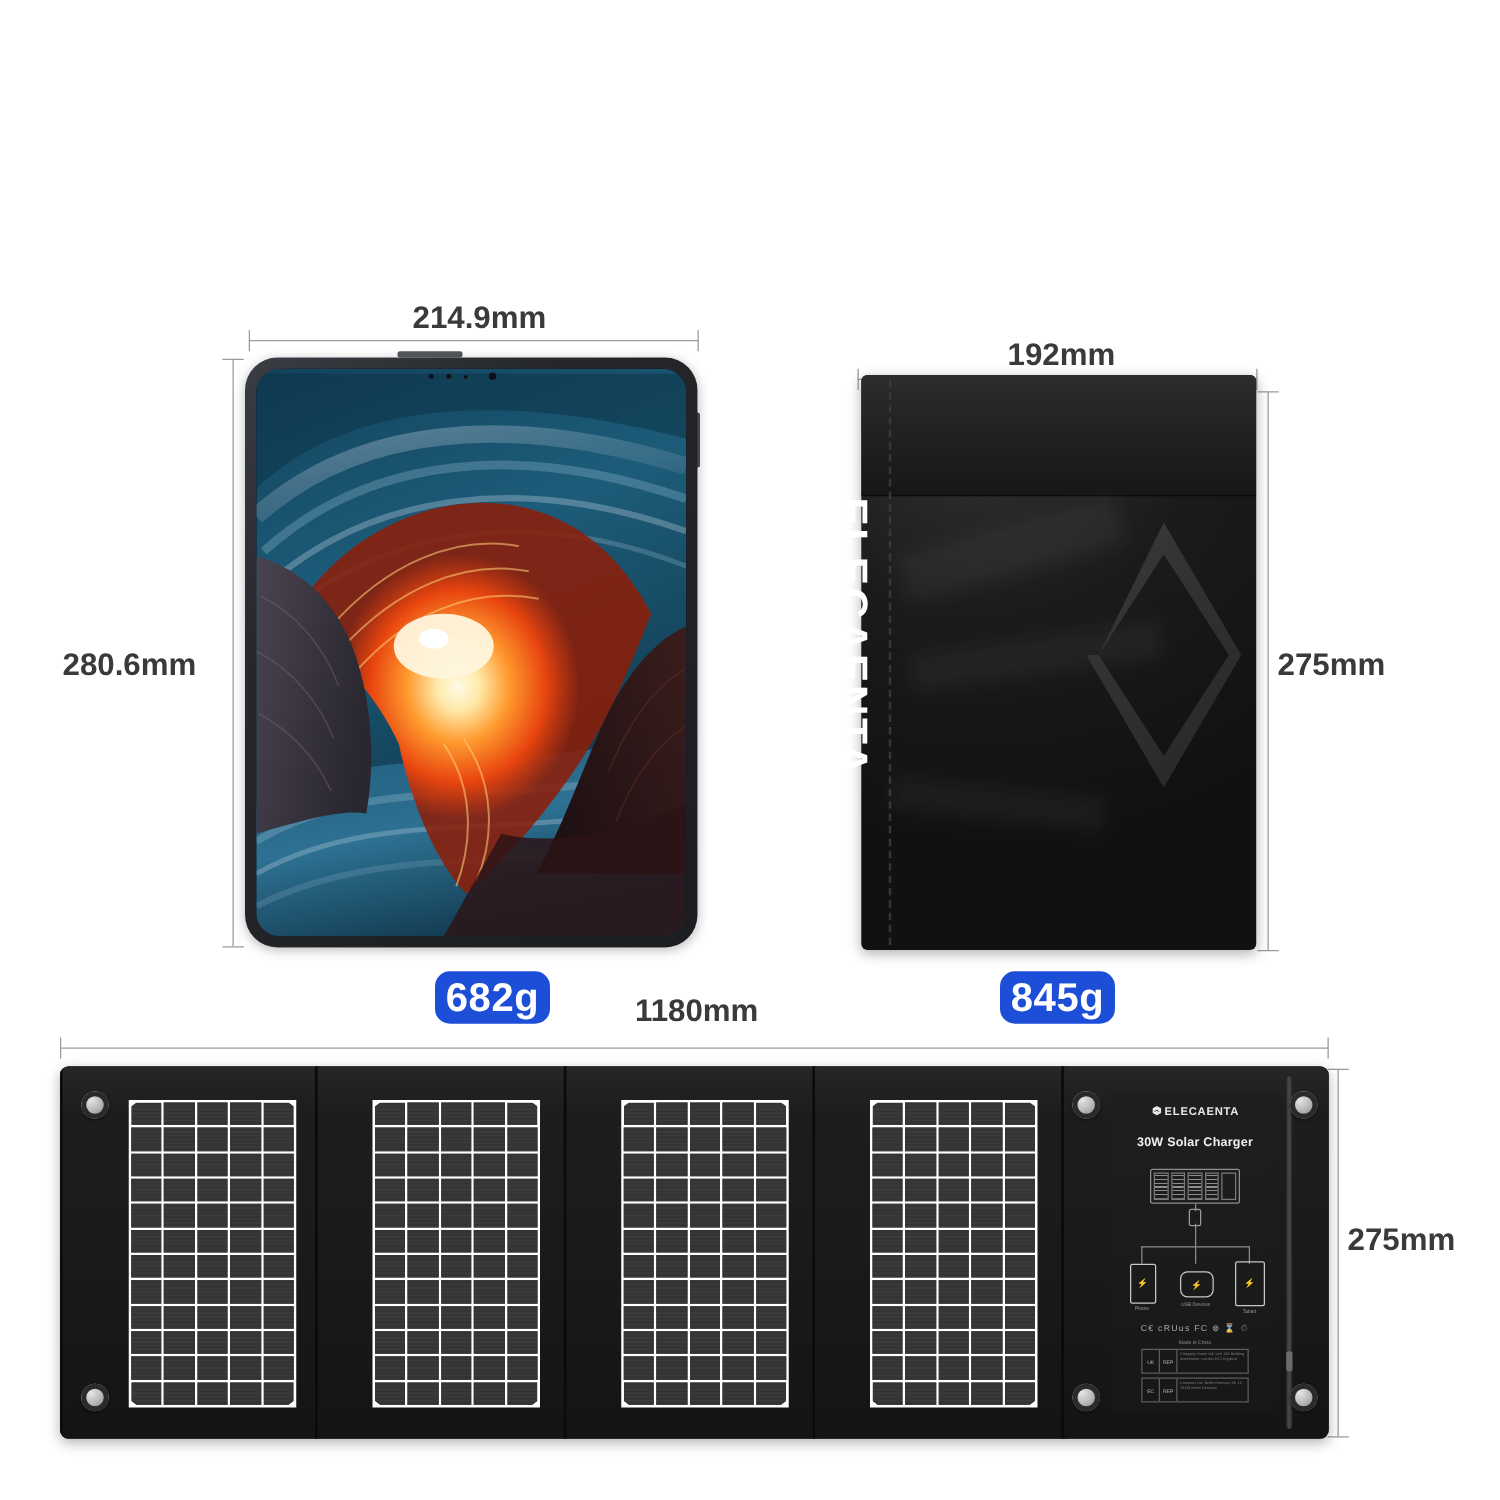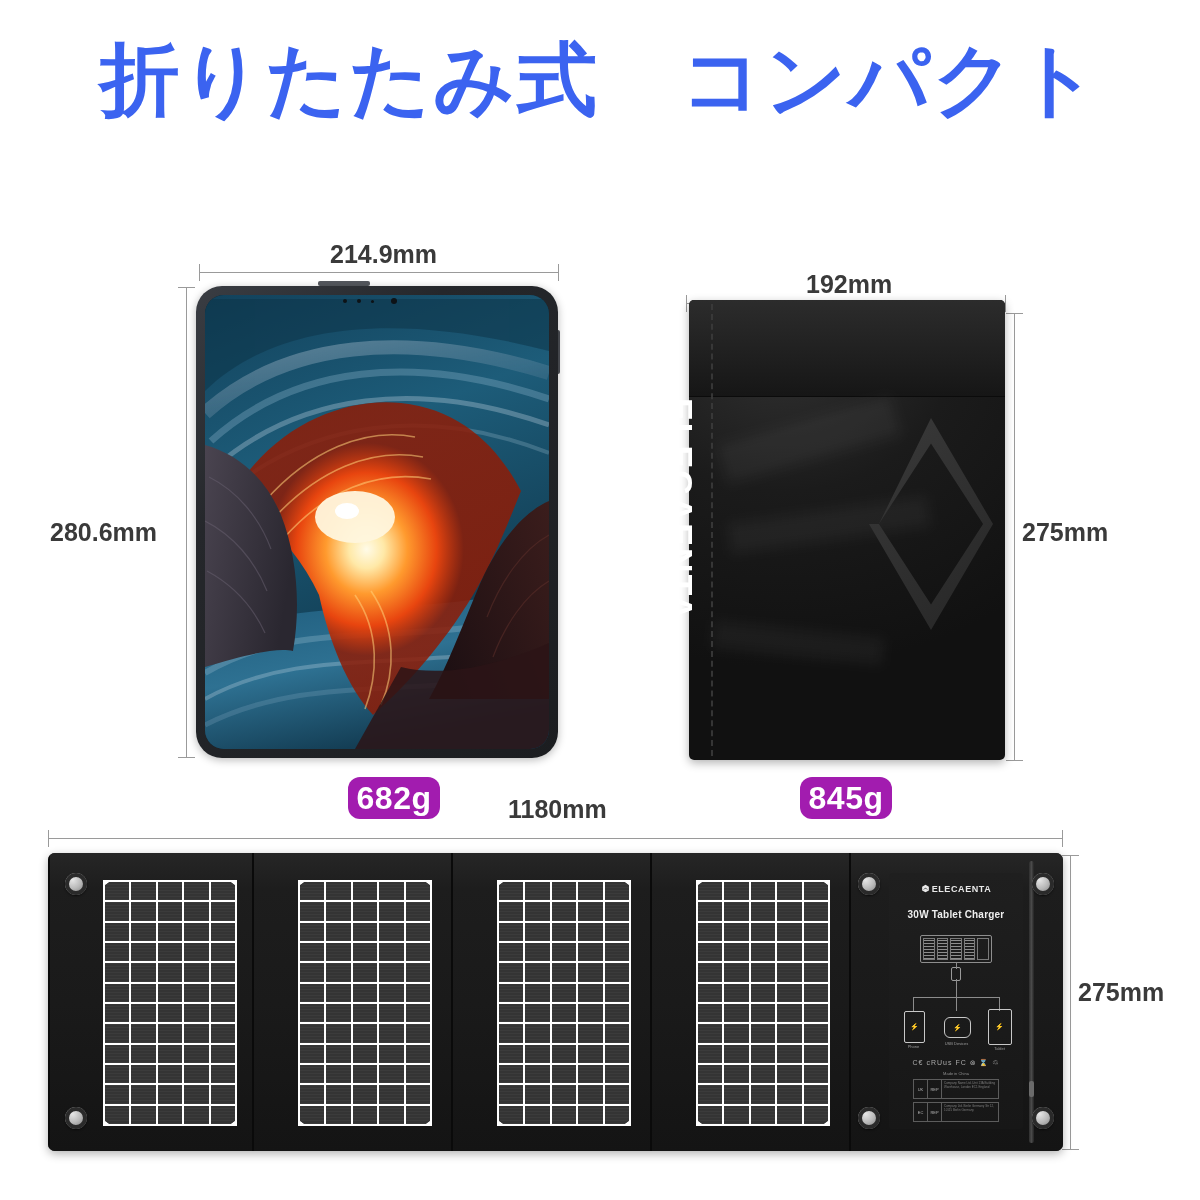--- a/index.html
+++ b/index.html
@@ -69,21 +69,21 @@
   }
   .tick-h {
     position: absolute;
     height: 1px;
     background: #9a9a9a;
   }
 
   
   .badge {
     position: absolute;
-    background: #a21caf;
+    background: #1d4ed8;
     color: #ffffff;
     border-radius: 12px;
     font-size: 32px;
     font-weight: 700;
     display: flex;
     align-items: center;
     justify-content: center;
     letter-spacing: 0.5px;
   }
 
@@ -392,21 +392,20 @@
     height: 16px;
     border-radius: 2px;
     background: #6b6b6b;
   }
 </style>
 </head>
 <body>
 
 <div id="stage">
 
-  <div class="headline">折りたたみ式　コンパクト</div>
 
   <div class="dim-label" style="left:330px; top:240px;">214.9mm</div>
   <div class="dim-line-h" style="left:199px; top:272px; width:360px;"></div>
   <div class="tick-v" style="left:199px; top:264px; height:17px;"></div>
   <div class="tick-v" style="left:558px; top:264px; height:17px;"></div>
 
   <div class="dim-label" style="left:50px; top:518px;">280.6mm</div>
   <div class="dim-line-v" style="left:186px; top:287px; height:470px;"></div>
   <div class="tick-h" style="left:178px; top:287px; width:17px;"></div>
   <div class="tick-h" style="left:178px; top:757px; width:17px;"></div>
@@ -808,21 +807,21 @@
 
         <div class="ctrl-logo">
           <span class="hexmark">
             <svg viewBox="0 0 24 24" width="9" height="9">
               <polygon points="12,2 21,7 21,17 12,22 3,17 3,7" fill="#e8e8e8"></polygon>
               <path d="M7.5 14.5 C10 10.5, 14 10.5, 16.5 14.5" stroke="#1f1f1f" stroke-width="2" fill="none"></path>
             </svg>
           </span><span>ELECAENTA</span>
         </div>
 
-        <div class="ctrl-title">30W Tablet Charger</div>
+        <div class="ctrl-title">30W Solar Charger</div>
 
         <div class="diagram-panel">
           <div class="dp-cell"></div>
           <div class="dp-cell"></div>
           <div class="dp-cell"></div>
           <div class="dp-cell"></div>
           <div class="dp-cell plain"></div>
         </div>
 
         <div class="plug"></div>

